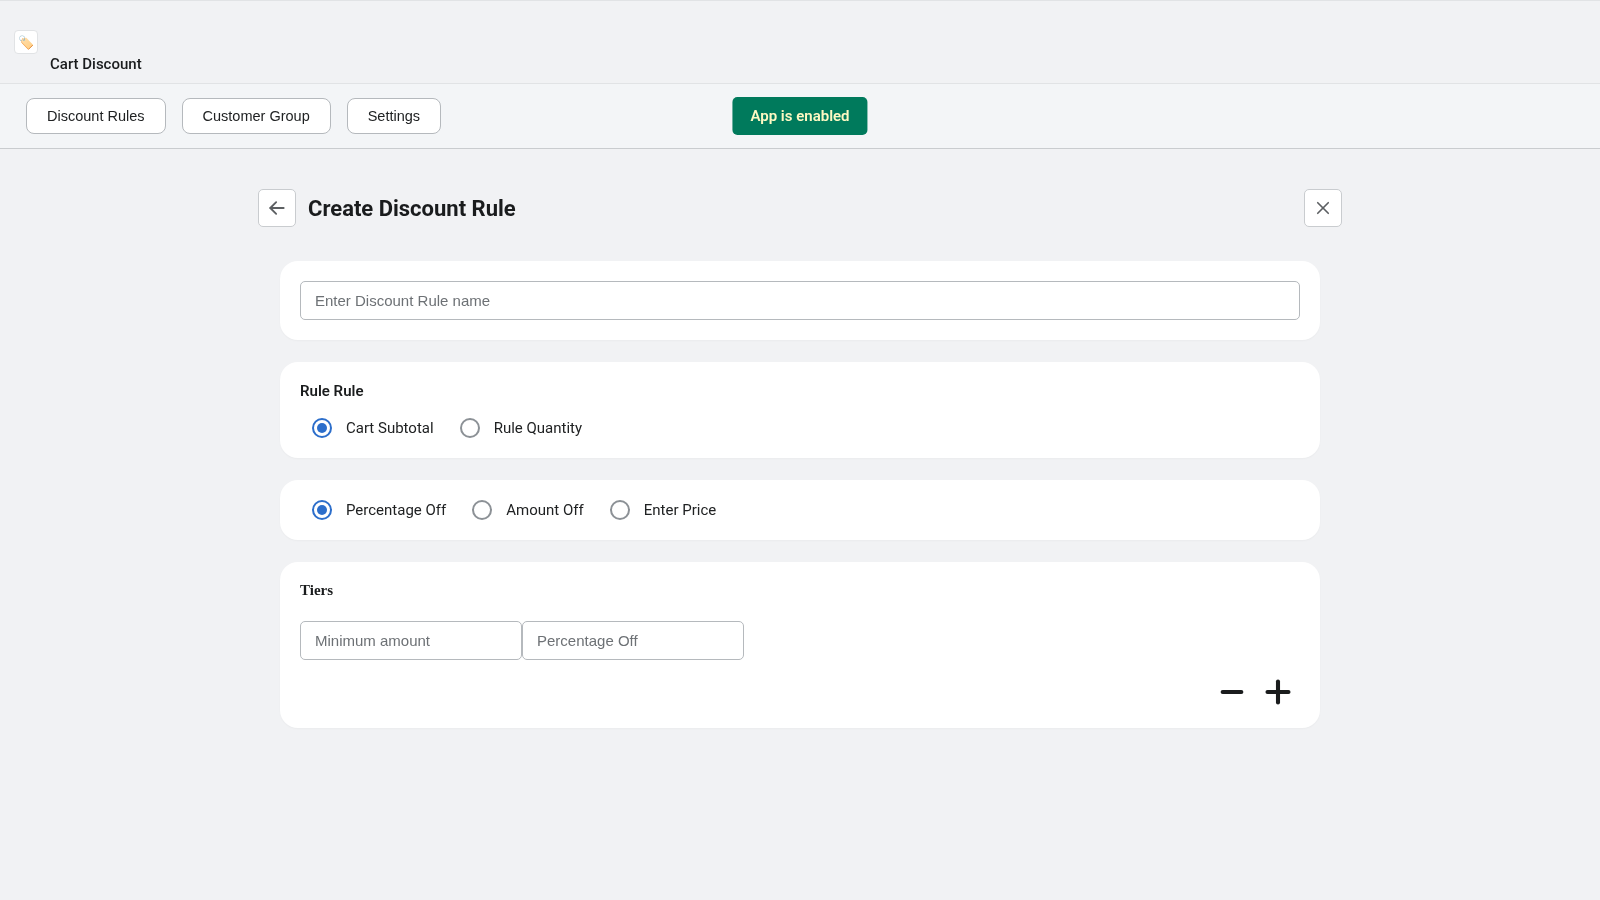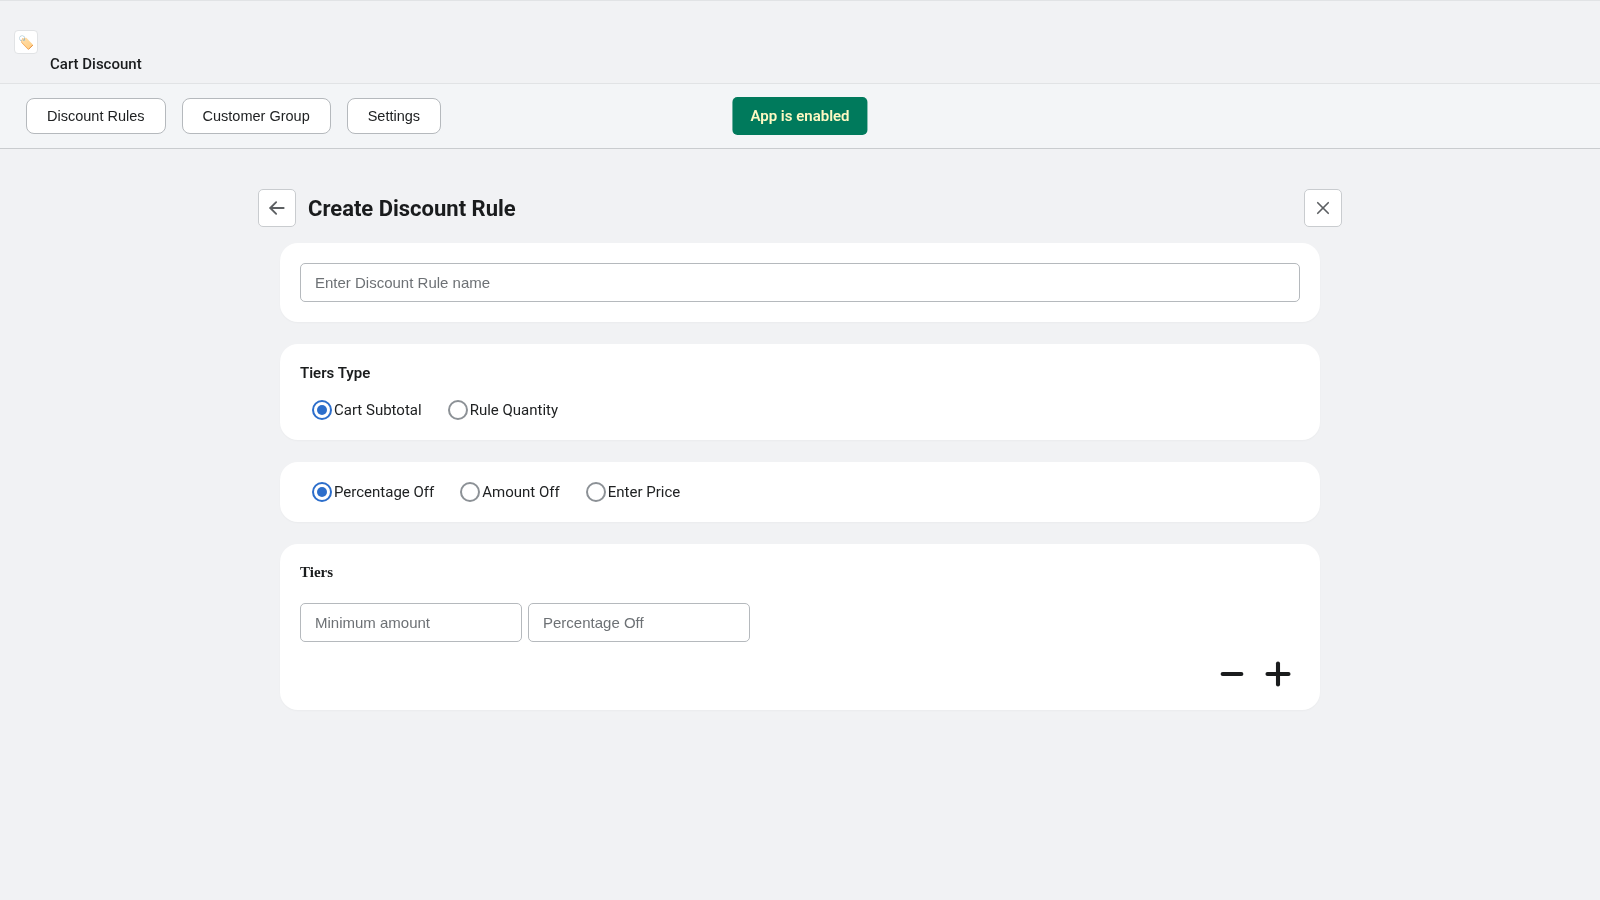--- a/index.html
+++ b/index.html
@@ -77,21 +77,21 @@
       padding: 40px 0 0 0;
     }
     .content-wrapper {
       width: 1040px;
       margin: 0 auto;
     }
     .page-header {
       display: flex;
       align-items: center;
       gap: 12px;
-      padding: 0 0 16px 0;
+      padding: 0 0 34px 0;
       position: relative;
     }
     .back-btn {
       width: 38px;
       height: 38px;
       border: 1px solid #c9cccf;
       background: #fff;
       border-radius: 5px;
       display: flex;
       align-items: center;
@@ -143,21 +143,21 @@
     }
     .radio-row {
       display: flex;
       gap: 26px;
       align-items: center;
       padding-left: 12px;
     }
     .radio-item {
       display: flex;
       align-items: center;
-      gap: 2px;
+      gap: 14px;
       cursor: pointer;
     }
     .radio-circle {
       width: 20px;
       height: 20px;
       border-radius: 50%;
       border: 2px solid #8c9196;
       position: relative;
       display:flex;
       align-items:center;
@@ -172,21 +172,20 @@
       height: 10px;
       background: #2c6ecb;
       border-radius: 50%;
     }
     .radio-label {
       font-size: 15px;
       color: #202223;
     }
     .tiers-row {
       display: flex;
-      gap: 6px;
     }
     .tiers-row .text-input { flex: 1; }
     .tiers-row .text-input.min { flex: 0 0 222px; }
     .tiers-row .text-input.max { flex: 1; }
     .tiers-row .text-input.pct { flex: 0 0 222px; }
     .tiers-actions {
       display: flex;
       justify-content: flex-end;
       gap: 14px;
       margin-top: 16px;
@@ -237,21 +236,21 @@
           <line x1="19" y1="5" x2="5" y2="19"></line>
         </svg>
       </button>
     </div>
 
     <div class="card">
       <input type="text" class="text-input" placeholder="Enter Discount Rule name" style="">
     </div>
 
     <div class="card">
-      <div class="section-label">Tiers Type</div>
+      <div class="section-label">Rule Rule</div>
       <div class="radio-row">
         <div class="radio-item">
           <div class="radio-circle selected"></div>
           <span class="radio-label">Cart Subtotal</span>
         </div>
         <div class="radio-item">
           <div class="radio-circle"></div>
           <span class="radio-label">Rule Quantity</span>
         </div>
       </div>

